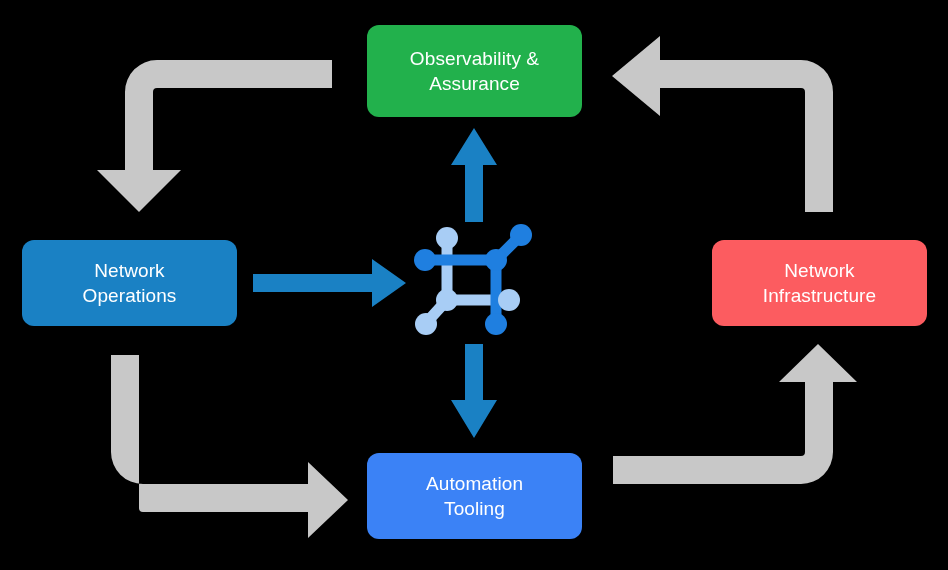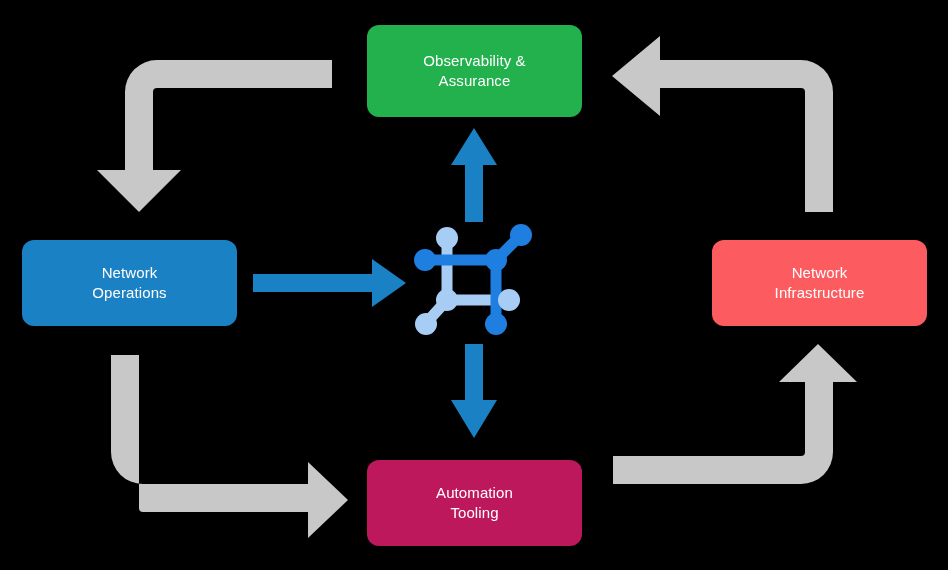--- a/index.html
+++ b/index.html
@@ -16,21 +16,21 @@
     font-family: "Liberation Sans", sans-serif;
   }
   .node {
     position: absolute;
     display: flex;
     align-items: center;
     justify-content: center;
     text-align: center;
     border-radius: 12px;
     color: #ffffff;
-    font-size: 15px;
+    font-size: 19px;
     line-height: 1.32;
     font-weight: 400;
     letter-spacing: 0.1px;
     box-sizing: border-box;
     padding: 4px 10px;
     white-space: pre-line;
   }
   #node-observability {
     left: 367px;  top: 25px;  width: 215px; height: 92px;
     background: #22b14c;
@@ -114,16 +114,16 @@
 
   <div class="node" id="node-observability" style="background: rgb(34, 177, 76); color: rgb(255, 255, 255);">Observability &amp;
 Assurance</div>
 
   <div class="node" id="node-network-operations" style="background: rgb(26, 129, 196); color: rgb(255, 255, 255);">Network
 Operations</div>
 
   <div class="node" id="node-network-infrastructure" style="background: rgb(252, 92, 96); color: rgb(255, 255, 255);">Network
 Infrastructure</div>
 
-  <div class="node" id="node-automation" style="background: #be185d; color: rgb(255, 255, 255); margin-top: 7px;">Automation
+  <div class="node" id="node-automation" style="background: #3b82f6; color: rgb(255, 255, 255);">Automation
 Tooling</div>
 
 </div>
 
 </body></html>

